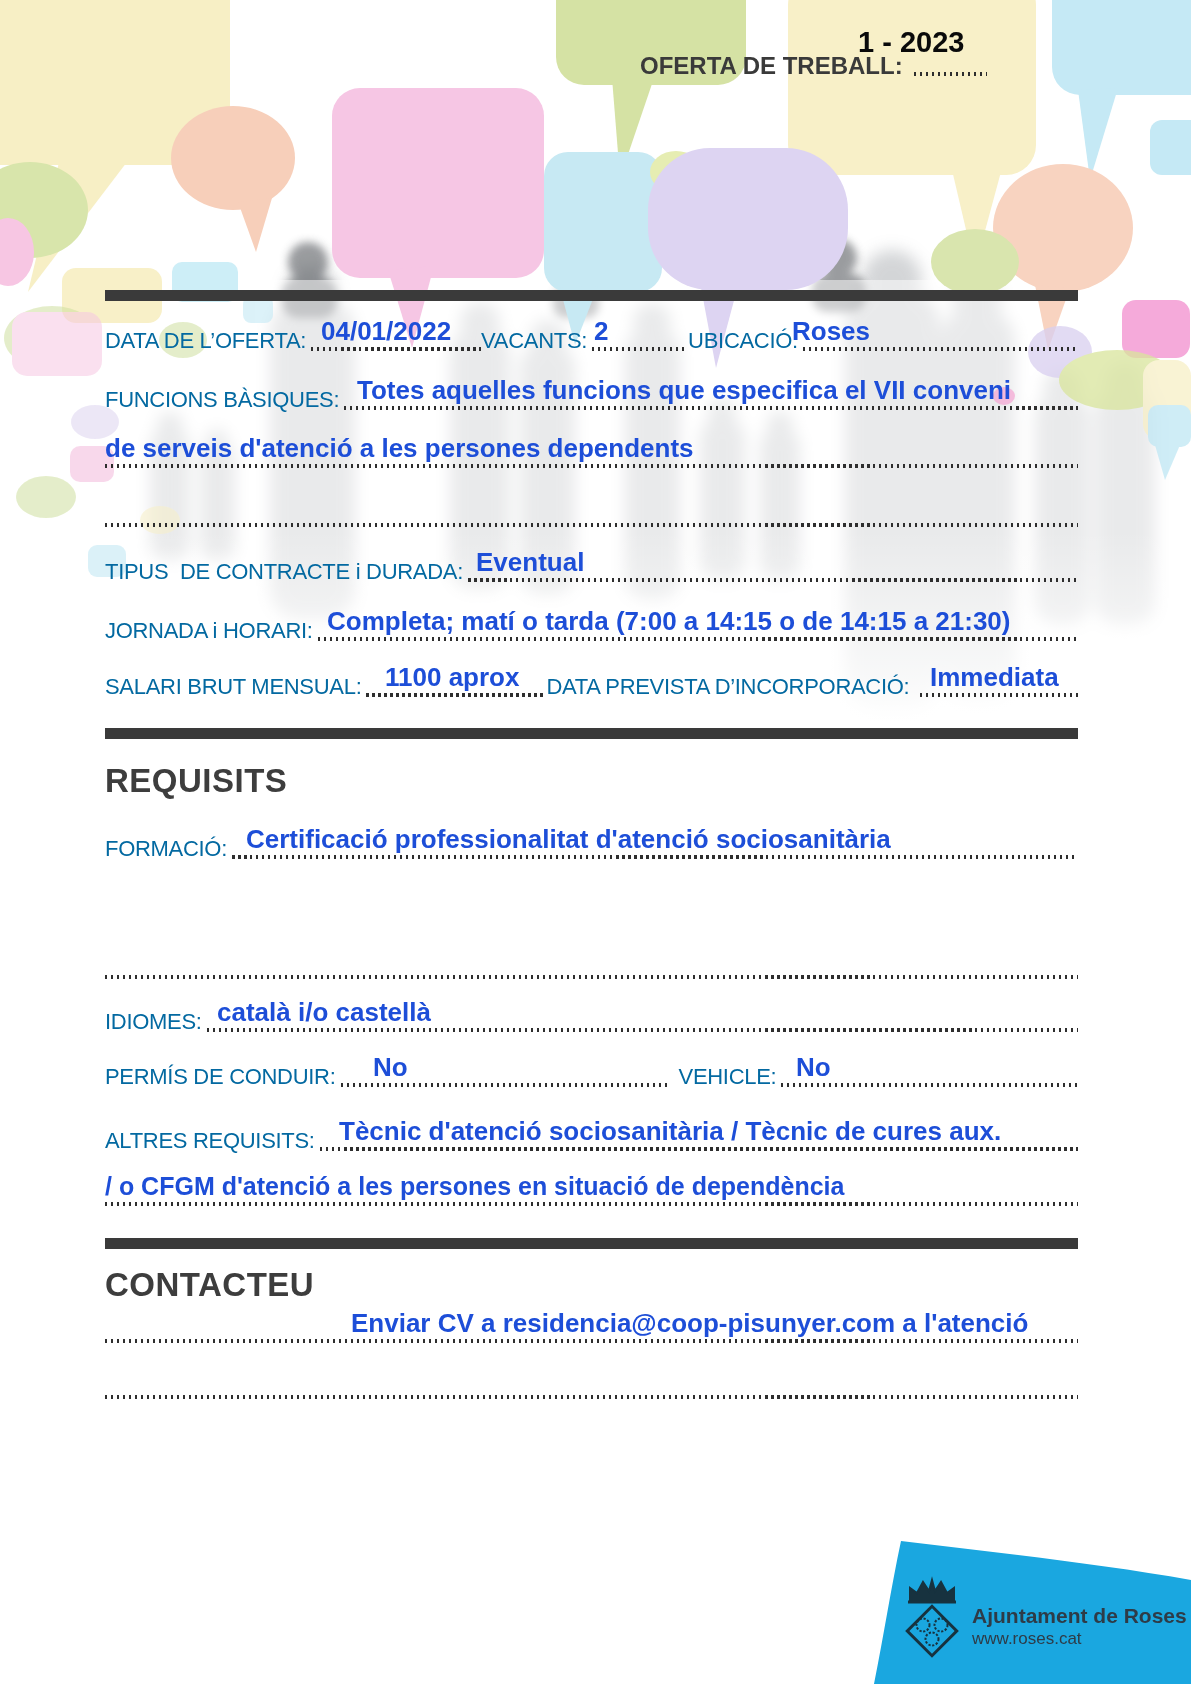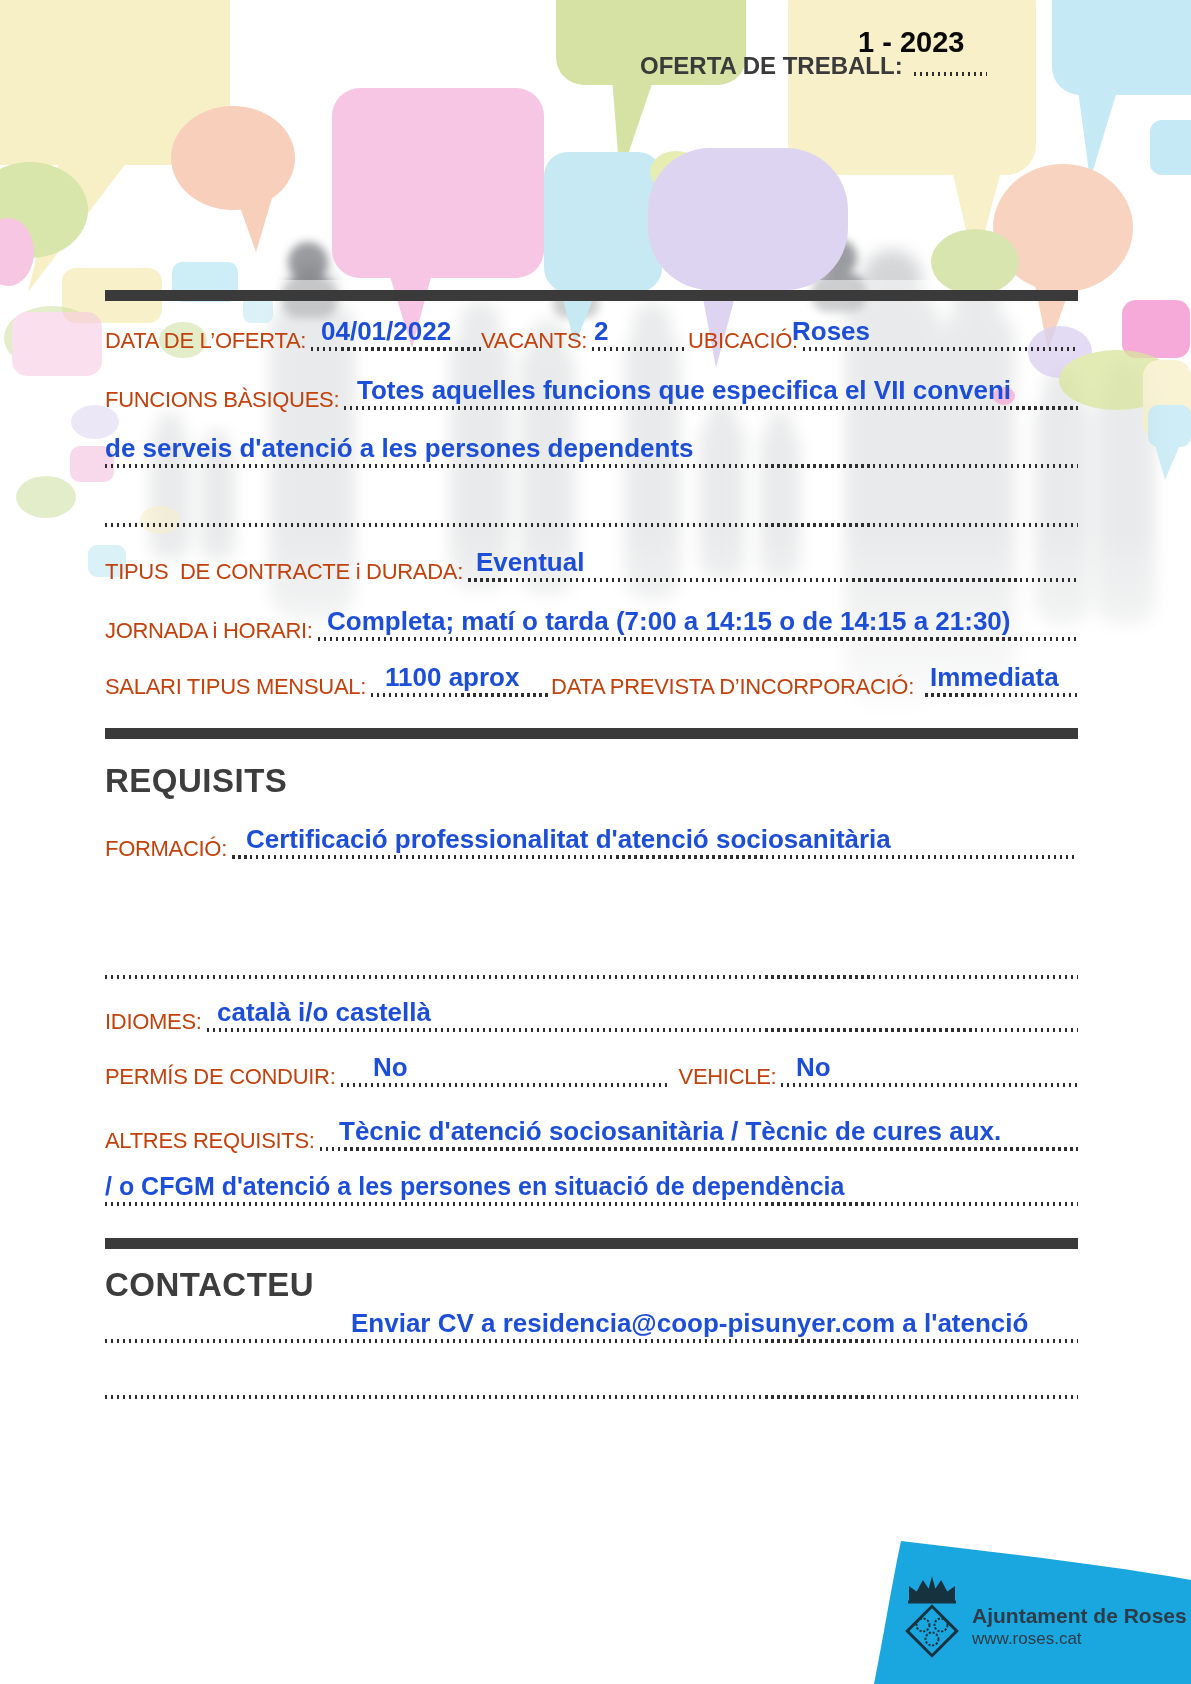--- a/index.html
+++ b/index.html
@@ -18,21 +18,21 @@
              font-size:55px;font-weight:bold;color:#050505;letter-spacing:-1px;line-height:1;}
 
   
   .bar{position:absolute;left:105px;width:973px;height:11px;background:#3a3a3a;}
   .sec-h{position:absolute;left:105px;font-size:33px;font-weight:bold;color:#3d3d3d;
          letter-spacing:.5px;line-height:1;}
 
   
   .row{position:absolute;left:105px;width:973px;height:36px;display:flex;
        align-items:flex-end;}
-  .lbl{font-size:22px;color:#c2410c;line-height:1;letter-spacing:-.3px;white-space:pre;
+  .lbl{font-size:22px;color:#0369a1;line-height:1;letter-spacing:-.3px;white-space:pre;
        padding-bottom:1px;}
   .dots{height:4px;margin:0 0 2px 5px;
         background:repeating-linear-gradient(to right,#2e2e2e 0 2.5px,transparent 2.5px 6px);}
   .dots.fill{flex:1;}
   .dots.w170{width:170px;} .dots.w96{width:96px;} .dots.w180{width:180px;} .dots.w330{width:330px;}
   .val{position:absolute;bottom:9px;font-size:26px;font-weight:bold;color:#1d4ed8;
        line-height:1;white-space:nowrap;}
   .val.s25{font-size:25px;text-align:center;}
 
   
@@ -192,21 +192,21 @@
       <span class="val" style="left:371px">Eventual</span>
     </div>
 
     <div class="row" style="top:607px">
       <span class="lbl">JORNADA i HORARI:</span>
       <span class="dots fill"></span>
       <span class="val" style="left:222px">Completa; matí o tarda (7:00 a 14:15 o de 14:15 a 21:30)</span>
     </div>
 
     <div class="row" style="top:663px">
-      <span class="lbl">SALARI TIPUS MENSUAL:</span>
+      <span class="lbl">SALARI BRUT MENSUAL:</span>
       <span class="dots w180"></span>
       <span class="lbl">DATA PREVISTA D’INCORPORACIÓ: </span>
       <span class="dots fill"></span>
       <span class="val" style="left:280px">1100 aprox</span>
       <span class="val" style="left:825px">Immediata</span>
     </div>
 
     <div class="bar" style="top:728px"></div>
     <div class="sec-h" style="top:764px">REQUISITS</div>
 

